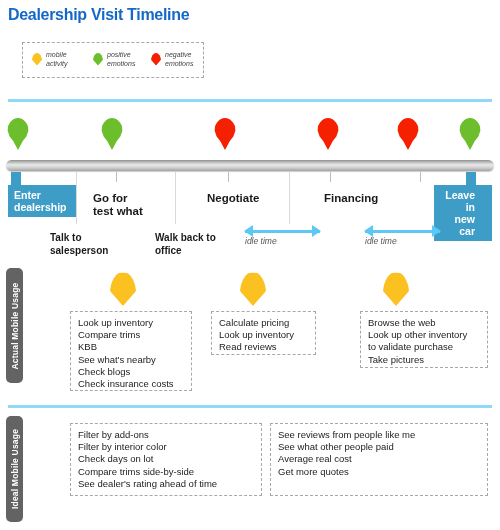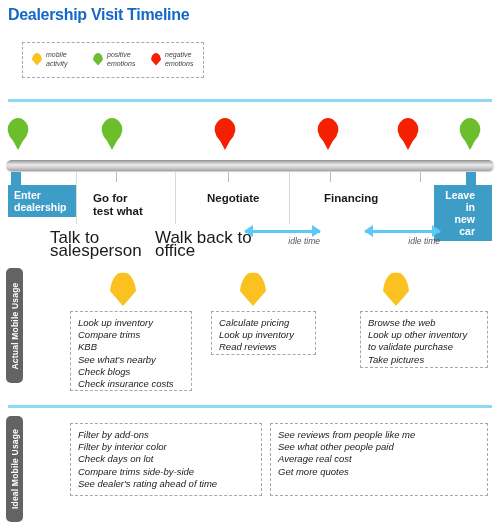--- a/index.html
+++ b/index.html
@@ -144,22 +144,22 @@
     font-size: 11.5px;
     font-weight: bold;
     line-height: 13px;
     color: #1a1a1a;
     text-align: left;
     white-space: pre-line;
   }
 
   .sub-label {
     position: absolute;
-    font-size: 17px;
-    font-weight: normal;
+    font-size: 10px;
+    font-weight: bold;
     line-height: 13px;
     color: #1a1a1a;
     white-space: pre-line;
   }
 
   
   .idle {
     position: absolute;
     height: 24px;
   }
@@ -174,21 +174,21 @@
     top: -1px;
     width: 0; height: 0;
     border-top: 6px solid transparent;
     border-bottom: 6px solid transparent;
   }
   .idle .ar.left  { left: -1px;  border-right: 9px solid #5bc8f5; }
   .idle .ar.right { right: -1px; border-left: 9px solid #5bc8f5; }
   .idle .idle-text {
     position: absolute;
     top: 10px; left: 0; width: 100%;
-    text-align: right;
+    text-align: left;
     font-size: 8.5px;
     font-style: italic;
     color: #555;
   }
 
   
   .vtab {
     position: absolute;
     width: 17px;
     background: #636363;
@@ -210,21 +210,20 @@
   
   .dbox {
     position: absolute;
     border: 1px dashed #a8a8a8;
     box-sizing: border-box;
     padding: 5px 6px 5px 7px;
   }
   .dbox li {
     list-style: none;
     font-size: 9.5px;
-    font-style: italic;
     line-height: 12.2px;
     color: #222;
     white-space: nowrap;
   }
   .dbox ul { margin: 0; padding: 0; }
 </style>
 </head>
 <body>
 
 <div class="stage">

